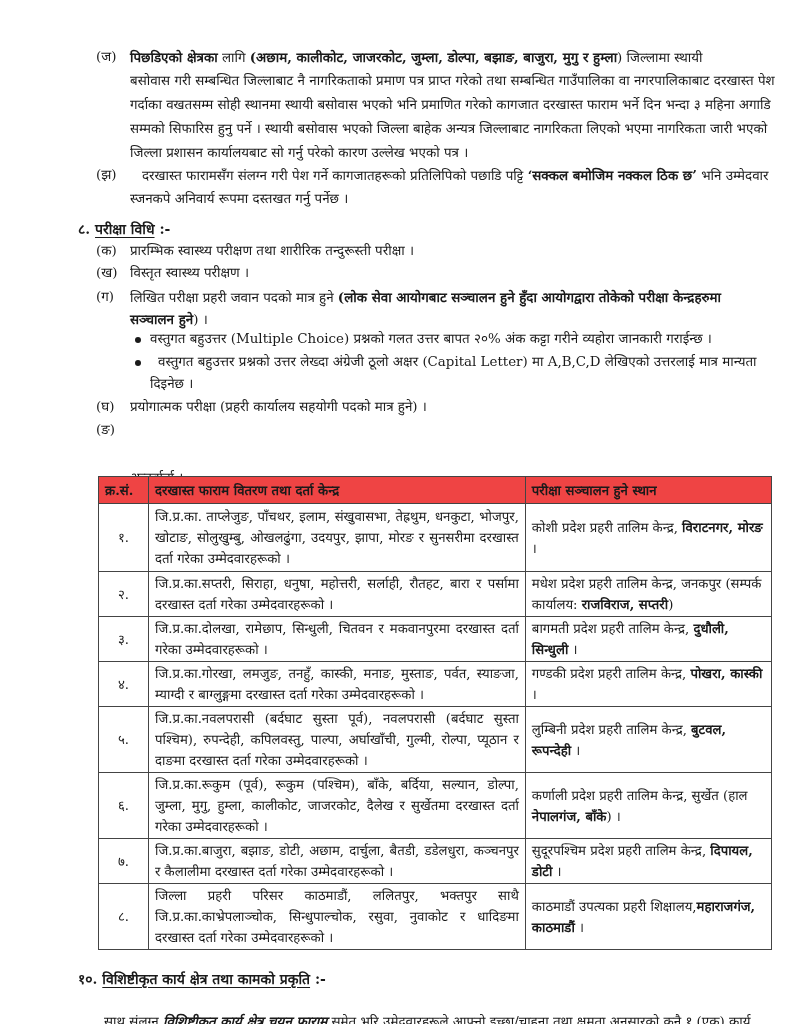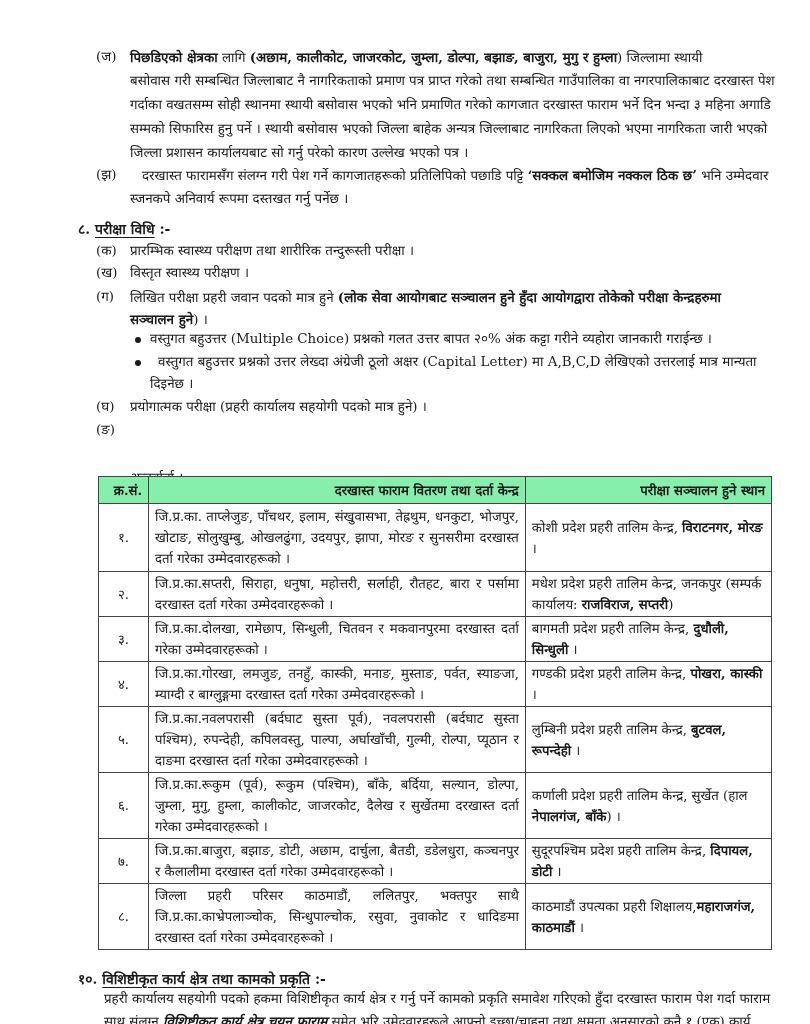--- a/index.html
+++ b/index.html
@@ -8,21 +8,21 @@
   .page { position:absolute; left:0; top:0; width:810px; height:1024px; }
   .para { position:absolute; font-size:13.4px; line-height:22px; }
   .lbl { position:absolute; font-size:13.4px; line-height:22px; }
   b, .bold { font-weight:bold; }
   .heading { position:absolute; font-size:14px; line-height:22px; font-weight:bold; }
   .heading .ul { text-decoration:underline; text-underline-offset:3px; }
   .bullet-dot { position:absolute; width:6px; height:6px; border-radius:50%; background:#1a1a1a; }
   table.exam { position:absolute; left:98px; top:476px; width:674px; border-collapse:collapse;
                font-size:13.2px; line-height:21px; }
   table.exam th, table.exam td { border:1px solid #444; padding:1px 6px; vertical-align:middle; }
-  table.exam th { background:#86efac; font-weight:bold; text-align:right; height:24px; }
+  table.exam th { background:#ef4444; font-weight:bold; text-align:left; height:24px; }
   table.exam td.sn { text-align:center; width:36px; }
   table.exam td.center { width:356px; text-align:justify; }
   table.exam td.venue { width:228px; }
 </style>
 </head>
 <body>
 
 <div class="page">
 
   <div class="lbl" style="left:96px;top:46px;">(ज)</div>
@@ -107,16 +107,15 @@
         </tr>
         <tr style="height: 66px;">
           <td class="sn">८.</td>
           <td class="center">जिल्ला प्रहरी परिसर काठमाडौं, ललितपुर, भक्तपुर साथै जि.प्र.का.काभ्रेपलाञ्चोक, सिन्धुपाल्चोक, रसुवा, नुवाकोट र धादिङमा दरखास्त दर्ता गरेका उम्मेदवारहरूको ।</td>
           <td class="venue"><span>काठमाडौं उपत्यका प्रहरी शिक्षालय,</span><b>महाराजगंज, काठमाडौं</b><span> ।</span></td>
         </tr>
       </tbody>
   </table>
 
   <div class="heading" style="left:78px;top:968px;"><span>१०.</span> <span class="ul">विशिष्टीकृत कार्य क्षेत्र तथा कामको प्रकृति</span><span> :-</span></div>
-  <div class="para" style="left:104px;top:988px;width:690px;">प्रहरी कार्यालय सहयोगी पदको हकमा विशिष्टीकृत कार्य क्षेत्र र गर्नु पर्ने कामको प्रकृति समावेश गरिएको हुँदा दरखास्त फाराम पेश गर्दा फाराम</div>
   <div class="para" style="left:104px;top:1010px;width:700px;white-space:nowrap;"><span>साथ संलग्न </span><b style="font-style:italic;text-decoration:underline;">विशिष्टीकृत कार्य क्षेत्र चयन फाराम</b><span> समेत भरि उमेदवारहरूले आफ्नो इच्छा/चाहना तथा क्षमता अनुसारको कुनै १ (एक) कार्य</span></div>
 
 </div>
 
 </body></html>

